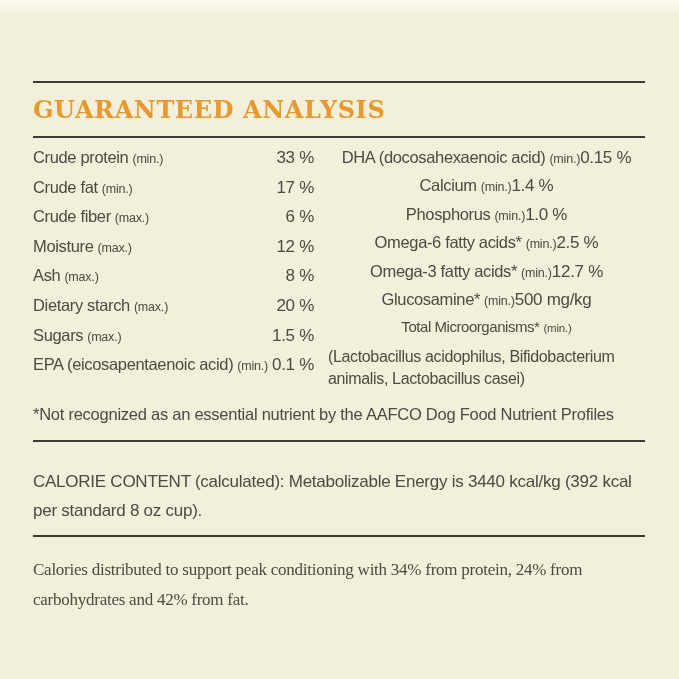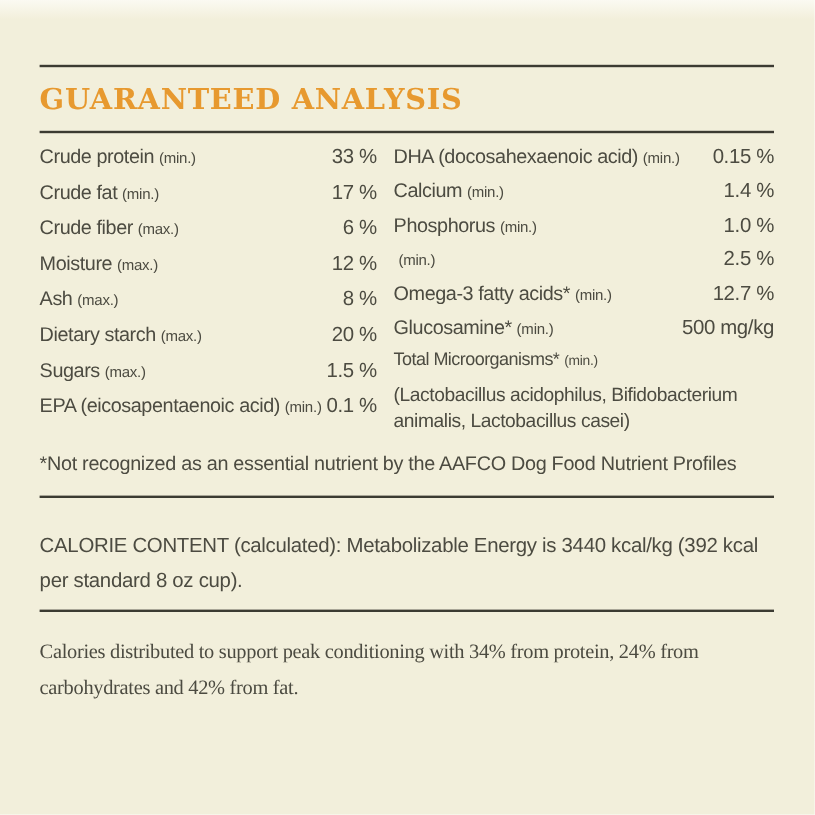--- a/index.html
+++ b/index.html
@@ -5,39 +5,39 @@
   html, body { margin: 0; padding: 0; background: #ffffff; }
   .sheet {
     position: relative;
     width: 679px;
     height: 679px;
     background: linear-gradient(180deg, #fbfaf2 0px, #f2efdb 16px, #f2efdb 100%);
     font-family: "Liberation Sans", sans-serif;
     color: #4c4b41;
     overflow: hidden;
   }
-  .inner { padding: 15px 34px 0 33px; }
+  .inner { padding: 15px 34px 0 33px; margin-top: 27px; }
   .rule { height: 2px; background: #3c3b32; }
   .rule-top { margin-top: 39px; }
   .rule-mid { height: 2px; }
   .title {
     font-family: "DejaVu Serif", serif;
     font-weight: bold;
     font-size: 24px;
     line-height: 28px;
     letter-spacing: 0.6px;
     color: #e7992f;
     margin: 13px 0 12px 0;
   }
   .analysis { display: flex; margin-top: 10px; }
   .col-left  { width: 281px; margin-right: 14px; }
   .col-right { width: 317px; }
   .row { display: flex; justify-content: space-between; align-items: baseline; }
   .col-left  .row { height: 29.6px; text-align: right; }
-  .col-right .row { height: 28.4px; }
+  .col-right .row { height: 28.4px; justify-content: center; }
   .label { display: flex; align-items: baseline; min-width: 0; }
   .name  { font-size: 16.5px; letter-spacing: -0.35px; white-space: nowrap; }
   .qual  { font-size: 12.5px; letter-spacing: -0.2px; margin-left: 4px; white-space: nowrap; }
   .value { font-size: 17px;   letter-spacing: -0.3px; white-space: nowrap; }
   .col-right .row:last-of-type { height: 26.5px; }
   .col-right .row:last-of-type .name  { font-size: 15px;   letter-spacing: -0.45px; }
   .col-right .row:last-of-type .qual  { font-size: 11.5px; }
   .col-right .row:last-of-type .value { font-size: 16px; }
   .micro-note {
     font-size: 16px;
@@ -158,20 +158,21 @@
             </div>
             <div class="row">
               <span class="label">
                 <span class="name">Phosphorus</span>
                 <span class="qual">(min.)</span>
               </span>
               <span class="value">1.0 %</span>
             </div>
             <div class="row">
               <span class="label">
+                <span class="name">Omega-6 fatty acids*</span>
                 <span class="qual">(min.)</span>
               </span>
               <span class="value">2.5 %</span>
             </div>
             <div class="row">
               <span class="label">
                 <span class="name">Omega-3 fatty acids*</span>
                 <span class="qual">(min.)</span>
               </span>
               <span class="value">12.7 %</span>

